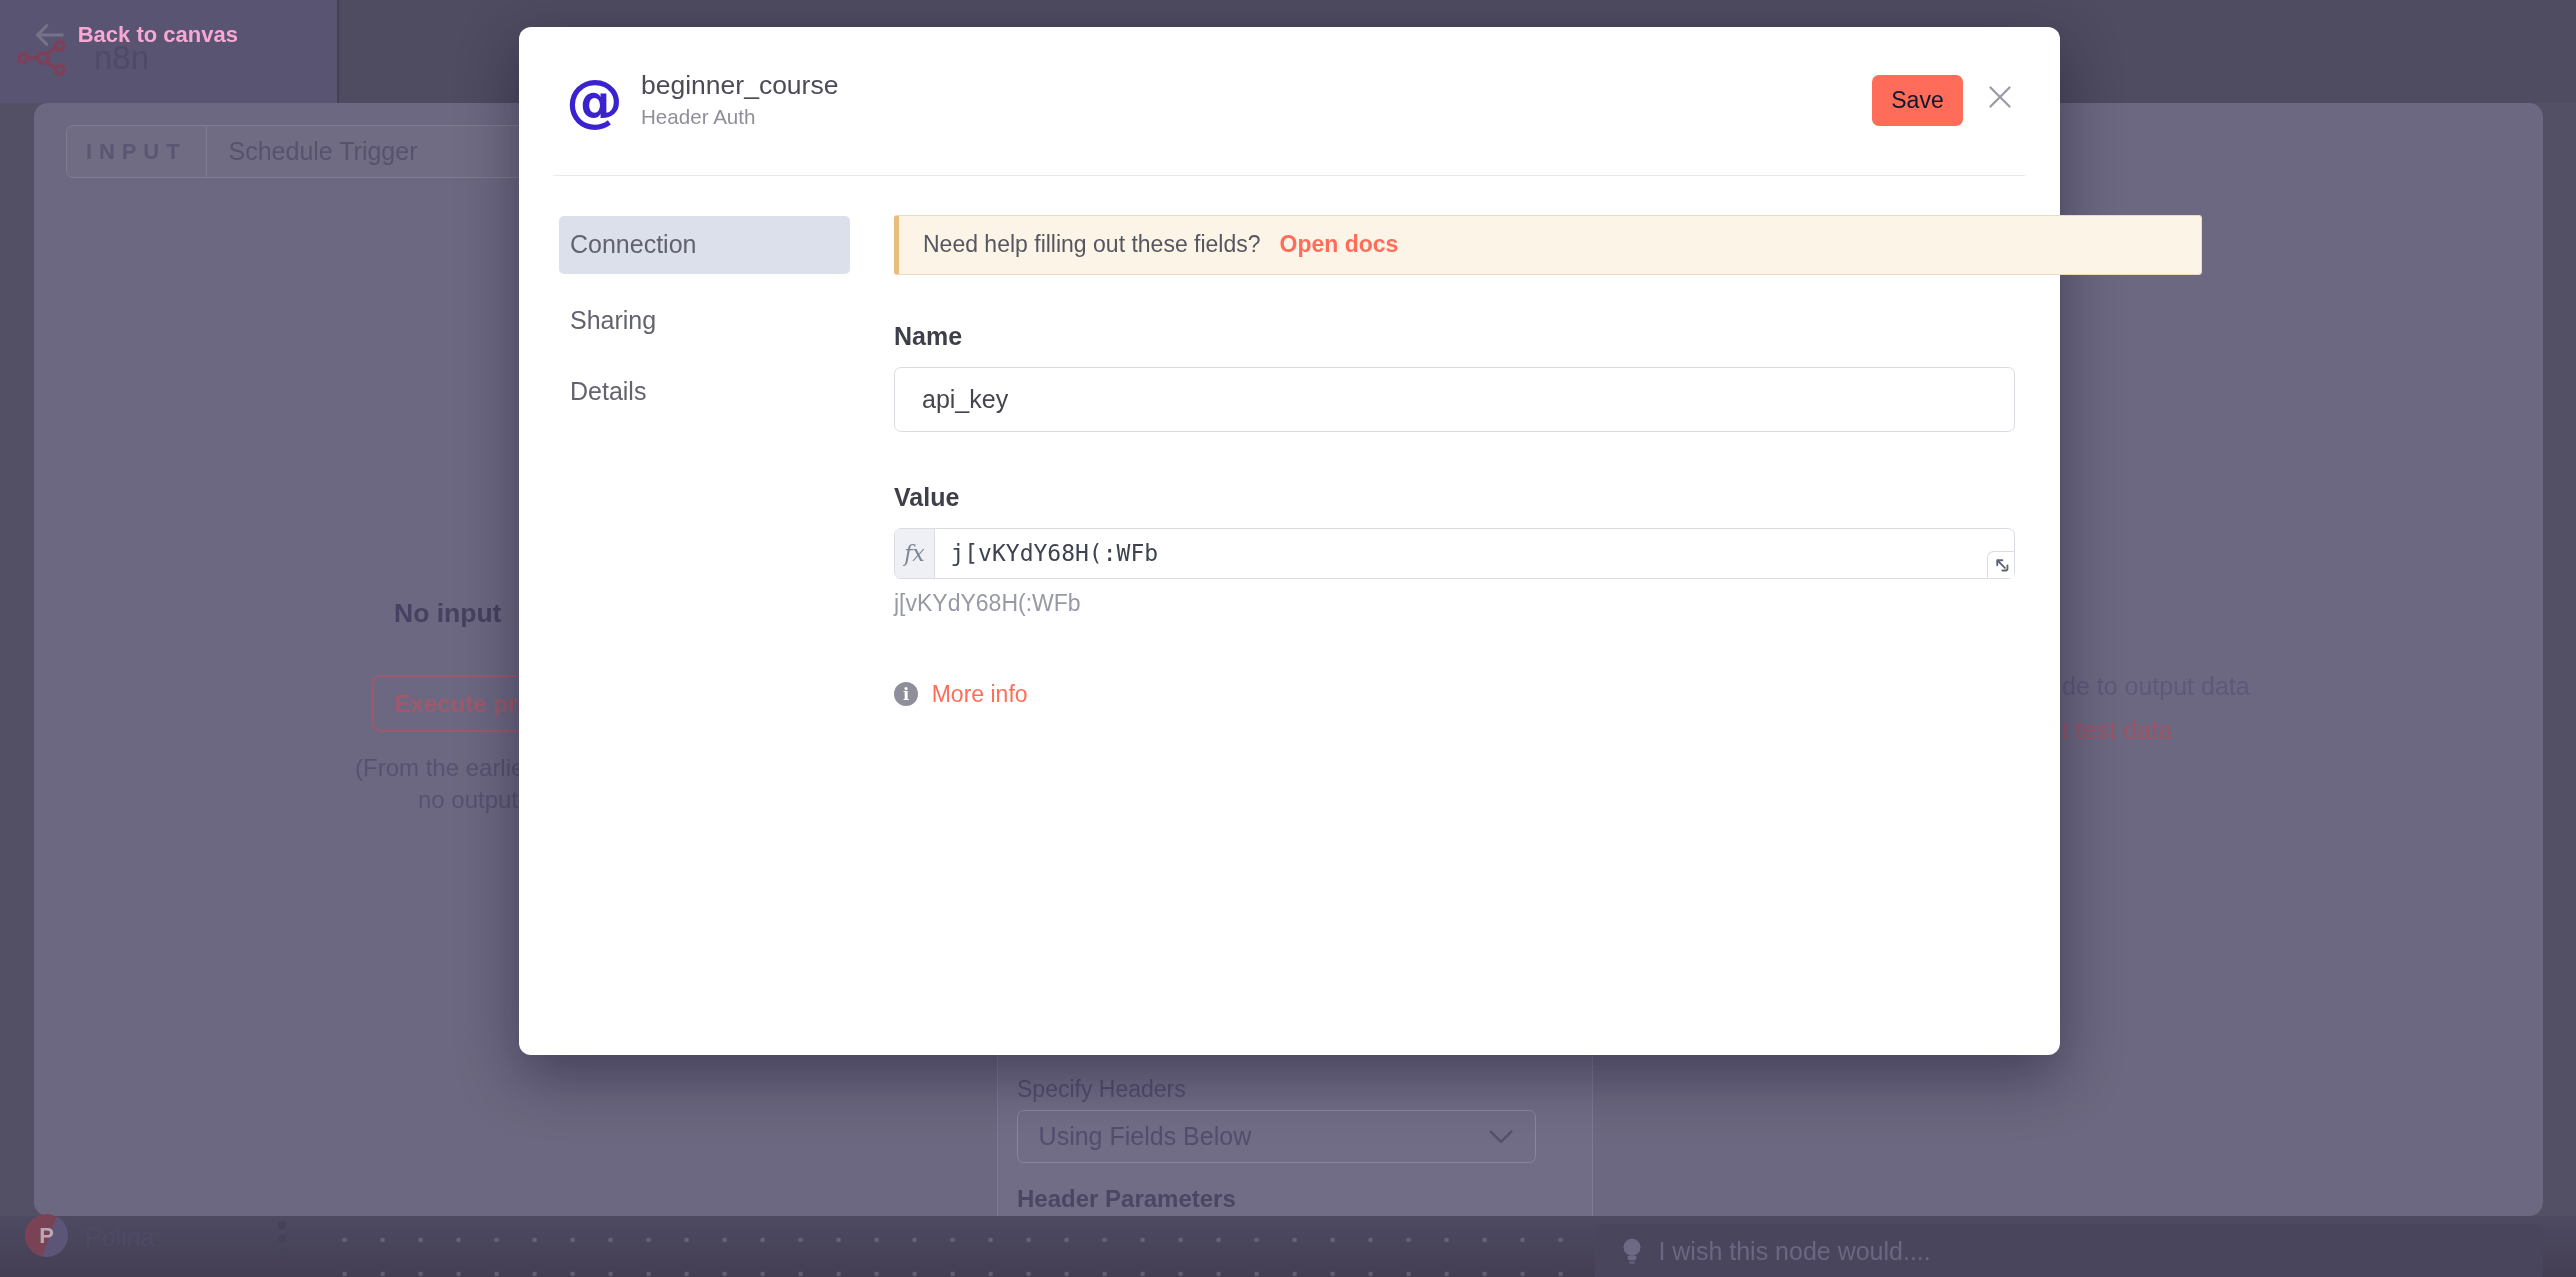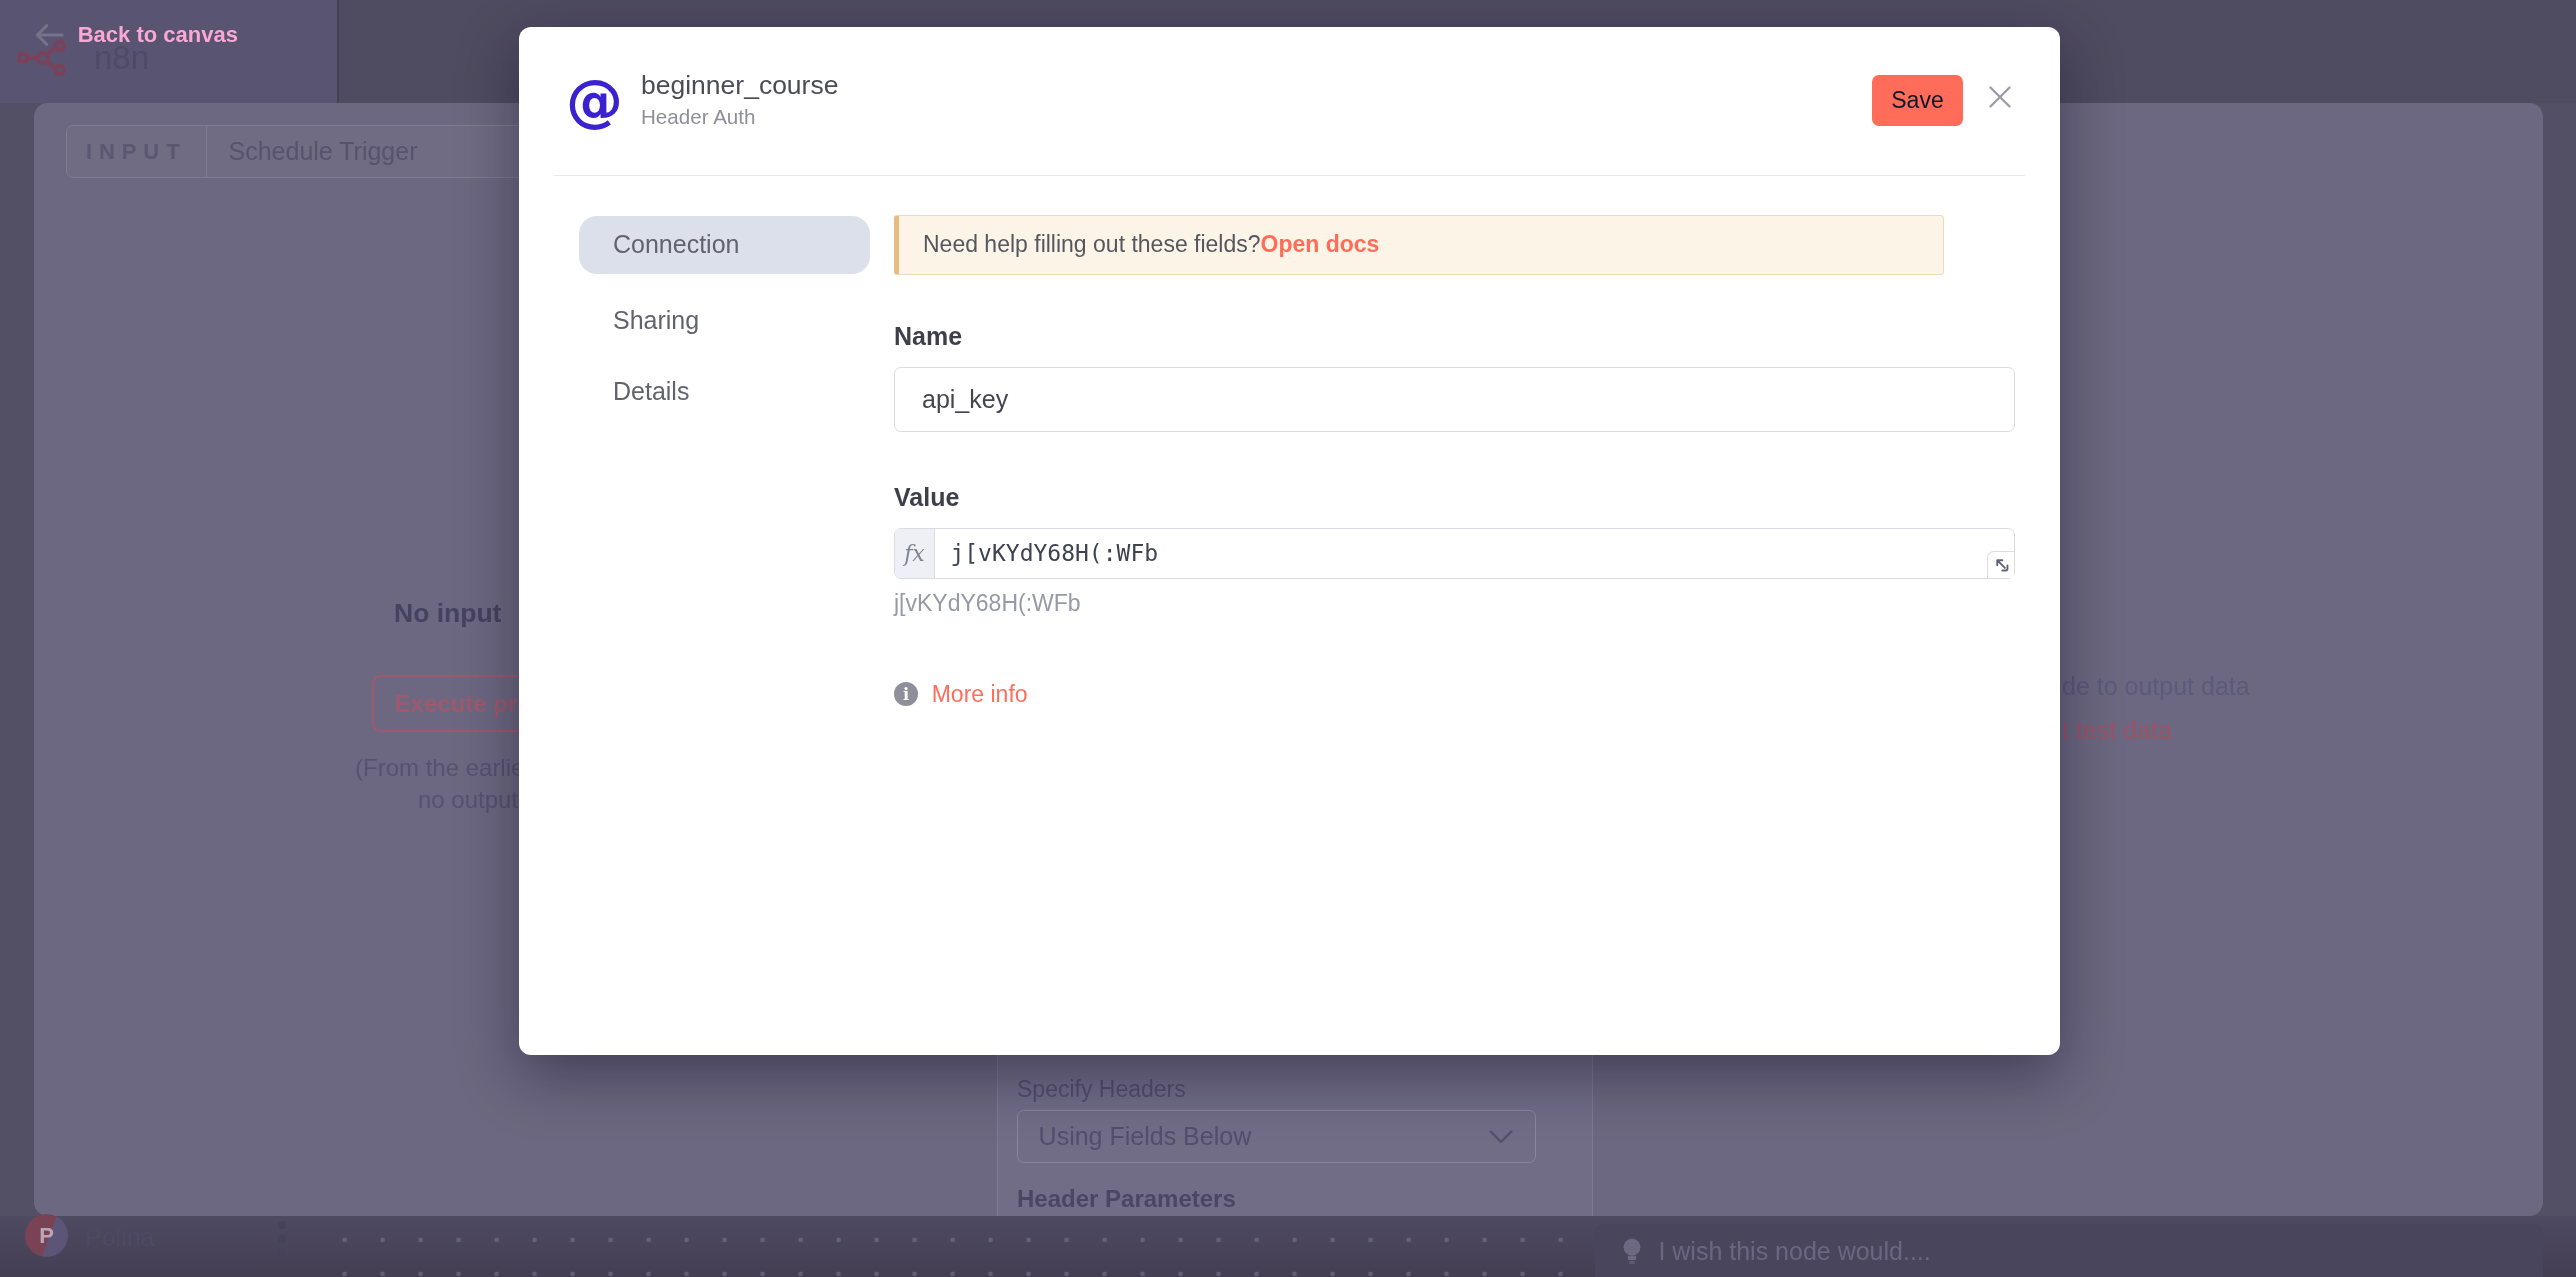--- a/index.html
+++ b/index.html
@@ -58,27 +58,27 @@
   .modal { position:absolute; left:519px; top:26.5px; width:1541px; height:1028px; background:#ffffff; border-radius:12px;
     box-shadow:0 20.6px 60px rgba(18,14,38,.45); z-index:10; }
 
   .m-icon { position:absolute; left:41px; top:39px; width:69px; height:69px; font-size:57px; font-weight:800; color:#3a23cf; line-height:69px; text-align:center; font-family:"DejaVu Sans", sans-serif; }
   .m-title { position:absolute; left:122px; top:43px; font-size:26.5px; color:#4c4c58; }
   .m-subtitle { position:absolute; left:122px; top:78px; font-size:20.6px; color:#8f8f9b; }
   .m-save { position:absolute; left:1353px; top:48px; width:91px; height:51px; background:#ff6d5a; border:none; border-radius:6.9px; color:#0f172a; font-size:23px; font-family:"Liberation Sans",sans-serif; cursor:pointer; }
   .m-close { position:absolute; left:1464px; top:55px; width:34px; height:34px; background:none; border:none; cursor:pointer; }
   .m-divider { position:absolute; left:34px; top:148px; width:1472px; height:1.7px; background:#e9e9ee; }
 
-  .m-tab { position:absolute; left:60px; width:291px; height:58px; border-radius:18px; display:flex; align-items:center; padding-left:34px; font-size:25px; color:#63636f; cursor:pointer; }
+  .m-tab { position:absolute; left:40px; width:291px; height:58px; border-radius:5px; display:flex; align-items:center; padding-left:11px; font-size:25px; color:#63636f; cursor:pointer; }
   .m-tab.active { background:#dbe0ea; }
   .m-tab.t0 { top:189px; }
   .m-tab.t1 { top:265px; }
   .m-tab.t2 { top:336px; }
 
-  .m-banner { position:absolute; left:375px; top:188px; width:1050px; height:60px; background:#fcf4e6; border:0.9px solid #eddcbc; border-left:5.1px solid #e8bc7e; border-radius:3.4px; display:flex; align-items:center; padding-left:24px; gap:0;text-align:right; }
+  .m-banner { position:absolute; left:375px; top:188px; width:1308px; height:60px; background:#fcf4e6; border:0.9px solid #eddcbc; border-left:5.1px solid #e8bc7e; border-radius:3.4px; display:flex; align-items:center; padding-left:24px; gap:19px;text-align:right; }
   .m-banner .q { font-size:23px; color:#565660; }
   .m-banner .link { font-size:23px; color:#ff6d5a; font-weight:700; cursor:pointer; }
 
   .m-label { position:absolute; left:375px; font-size:25px; font-weight:700; color:#3f3f4a; }
   .lab-name { top:295px; }
   .lab-value { top:456px; }
 
   .m-input { position:absolute; left:375px; top:340px; width:1121px; height:65px; border:1.7px solid #dbdbe4; border-radius:6.9px; font-size:25px; color:#45454f; padding:0 27px; font-family:"Liberation Sans",sans-serif; background:#fff; }
 
   .m-valuerow { position:absolute; left:375px; top:501px; width:1121px; height:51px; border:1.7px solid #dbdbe4; border-radius:6.9px; background:#fff; display:flex; }

